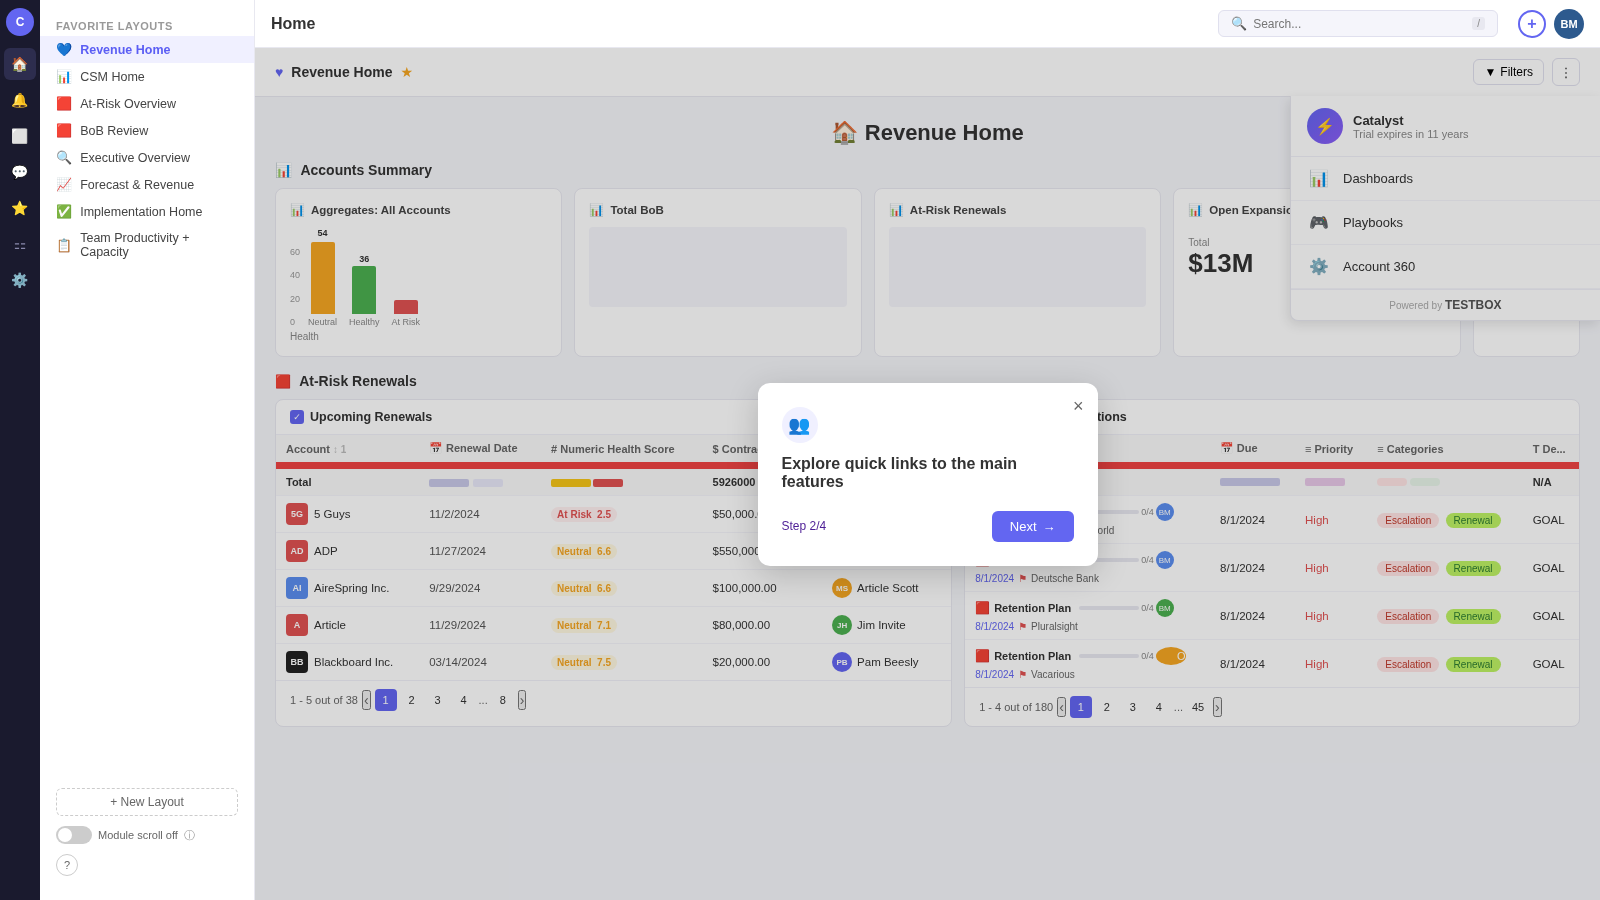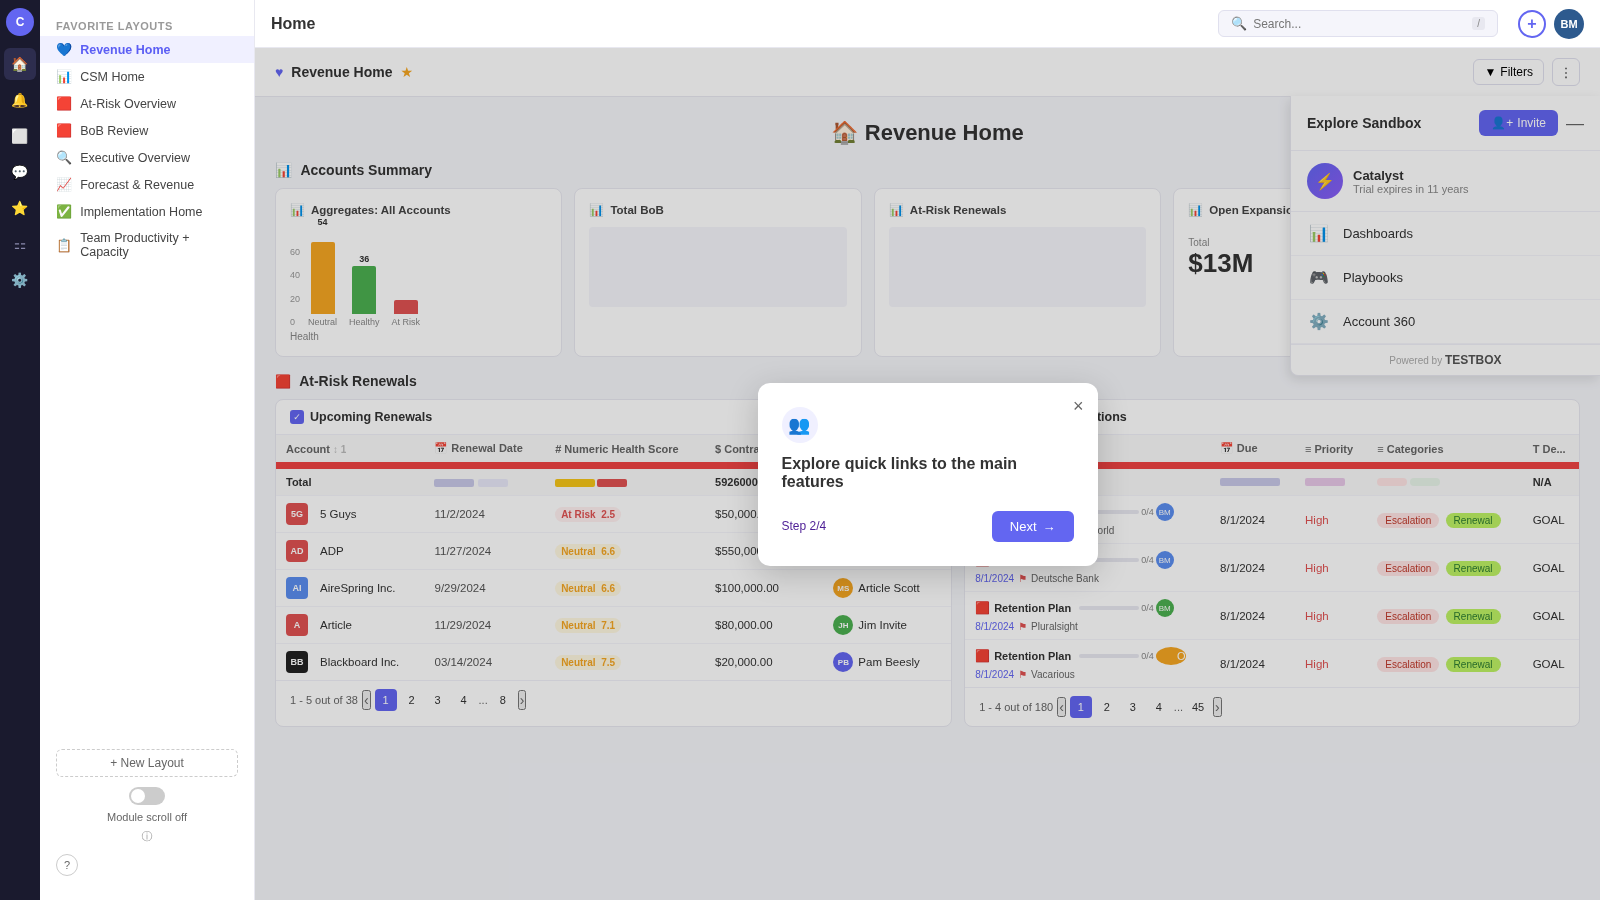--- a/index.html
+++ b/index.html
@@ -15,21 +15,21 @@
     .icon-sidebar .nav-icon.active { background: #2d2d4e; color: #6366f1; }
 
     
     .left-sidebar { width: 215px; background: #fff; border-right: 1px solid #e8e8f0; display: flex; flex-direction: column; padding: 12px 0; }
     .sidebar-section-title { font-size: 11px; color: #999; font-weight: 600; padding: 8px 16px 4px; text-transform: uppercase; letter-spacing: 0.5px; }
     .sidebar-item { display: flex; align-items: center; gap: 8px; padding: 6px 16px; cursor: pointer; border-radius: 0; font-size: 12.5px; color: #444; }
     .sidebar-item.active { background: #f0f0ff; color: #5b5ef4; font-weight: 600; }
     .sidebar-item .item-icon { font-size: 13px; }
     .sidebar-bottom { margin-top: auto; padding: 12px 16px; }
     .new-layout-btn { width: 100%; border: 1px dashed #ccc; background: none; border-radius: 6px; padding: 6px; font-size: 12px; color: #666; cursor: pointer; }
-    .module-scroll { display: flex; align-items: center; gap: 6px; margin-top: 10px; font-size: 11px; color: #666; flex-direction: column; }
+    .module-scroll { display: flex; align-items: center; gap: 6px; margin-top: 10px; font-size: 11px; color: #666; }
     .toggle { width: 36px; height: 18px; background: #ccc; border-radius: 9px; position: relative; cursor: pointer; }
     .toggle-knob { position: absolute; width: 14px; height: 14px; background: white; border-radius: 50%; top: 2px; left: 2px; }
 
     
     .main-area { flex: 1; display: flex; flex-direction: column; overflow: hidden; }
 
     
     .top-bar { height: 48px; background: #fff; border-bottom: 1px solid #e8e8f0; display: flex; align-items: center; padding: 0 16px; gap: 12px; }
     .top-bar .page-title { font-size: 16px; font-weight: 600; }
     .search-bar { margin-left: auto; display: flex; align-items: center; background: #f5f5fb; border: 1px solid #e0e0ee; border-radius: 6px; padding: 5px 12px; gap: 6px; width: 280px; }
@@ -76,21 +76,21 @@
     .panel-header { padding: 10px 14px; border-bottom: 1px solid #f0f0f8; display: flex; align-items: center; gap: 6px; }
     .panel-title { font-size: 12.5px; font-weight: 600; }
     .checkbox-icon { width: 14px; height: 14px; border: 2px solid #6366f1; border-radius: 3px; background: #6366f1; display: flex; align-items: center; justify-content: center; color: white; font-size: 9px; }
 
     table { width: 100%; border-collapse: collapse; }
     th { background: #fafafa; padding: 7px 10px; text-align: left; font-size: 11px; font-weight: 600; color: #666; border-bottom: 7px solid #ef4444; white-space: nowrap; }
     td { padding: 7px 10px; font-size: 11.5px; border-bottom: 1px solid #f5f5fb; white-space: nowrap; }
     tr:last-child td { border-bottom: none; }
     .total-row td { background: #fafafa; font-weight: 600; font-size: 11px; }
 
-    .account-cell { display: flex; align-items: center; gap: 12px; text-align: center; }
+    .account-cell { display: flex; align-items: center; gap: 6px; text-align: center; }
     .account-logo { width: 22px; height: 22px; border-radius: 4px; display: flex; align-items: center; justify-content: center; font-size: 9px; font-weight: 700; color: white; }
     .score-badge { padding: 2px 6px; border-radius: 10px; font-size: 10px; font-weight: 600; }
     .score-at-risk { background: #fff0f0; color: #e05252; }
     .score-neutral { background: #fff8e1; color: #f5a623; }
     .csm-cell { display: flex; align-items: center; gap: 5px; }
     .csm-avatar { width: 20px; height: 20px; border-radius: 50%; display: flex; align-items: center; justify-content: center; font-size: 8px; font-weight: 600; color: white; }
     .pagination { display: flex; align-items: center; gap: 4px; padding: 8px 14px; border-top: 1px solid #f0f0f8; font-size: 11px; color: #666; }
     .page-btn { width: 22px; height: 22px; border-radius: 4px; display: flex; align-items: center; justify-content: center; font-size: 11px; cursor: pointer; border: none; background: none; color: #333; }
     .page-btn.active { background: #6366f1; color: white; }
     .page-nav { font-size: 14px; cursor: pointer; color: #666; }
@@ -251,21 +251,21 @@
               </div>
               <div style="display:flex;gap:4px;height:100px;align-items:flex-end;">
                 <div style="display:flex;flex-direction:column;justify-content:space-between;height:80px;font-size:9px;color:#999;padding-right:4px;">
                   <span>60</span>
                   <span>40</span>
                   <span>20</span>
                   <span>0</span>
                 </div>
                 <div style="display:flex;align-items:flex-end;gap:12px;flex:1;">
                   <div style="display:flex;flex-direction:column;align-items:center;">
-                    <span style="font-size:9px;font-weight:600;margin-bottom:15px;">54</span>
+                    <span style="font-size:9px;font-weight:600;margin-bottom:4px;">54</span>
                     <div style="width:24px;height:72px;background:#f5a623;border-radius:2px 2px 0 0;"></div>
                     <span style="font-size:9px;color:#888;margin-top:3px;">Neutral</span>
                   </div>
                   <div style="display:flex;flex-direction:column;align-items:center;">
                     <span style="font-size:9px;font-weight:600;margin-bottom:2px;">36</span>
                     <div style="width:24px;height:48px;background:#4caf50;border-radius:2px 2px 0 0;"></div>
                     <span style="font-size:9px;color:#888;margin-top:3px;">Healthy</span>
                   </div>
                   <div style="display:flex;flex-direction:column;align-items:center;">
                     <span style="font-size:9px;font-weight:600;margin-bottom:2px;"></span>
@@ -632,30 +632,20 @@
                 <span>...</span>
                 <button class="page-btn">45</button>
                 <button class="page-nav">›</button>
               </div>
             </div>
           </div>
         </div>
       </div>
 
       <div class="explore-panel">
-        <div class="explore-header">
-          <span class="explore-title">Explore Sandbox</span>
-          <div style="display:flex;align-items:center;gap:8px;">
-            <button class="invite-btn">
-              <span>👤+</span>
-              <span>Invite</span>
-            </button>
-            <button class="close-explore">—</button>
-          </div>
-        </div>
         <div class="catalyst-row">
           <div class="catalyst-logo">⚡</div>
           <div class="catalyst-info">
             <div class="name">Catalyst</div>
             <div class="trial">Trial expires in 11 years</div>
           </div>
         </div>
         <div class="explore-nav-item">
           <span class="explore-nav-icon">📊</span>
           <span class="explore-nav-label">Dashboards</span>

